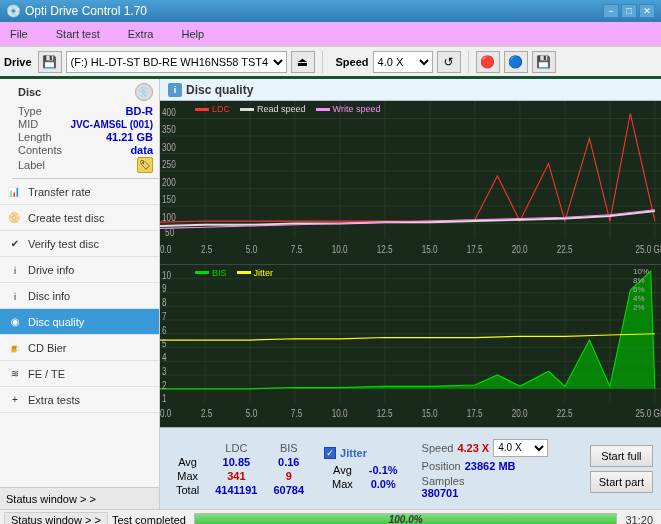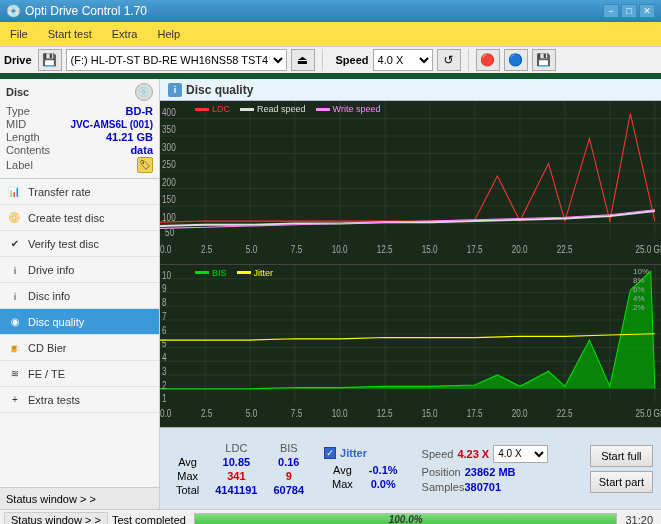--- a/index.html
+++ b/index.html
@@ -5,40 +5,40 @@
     * { box-sizing: border-box; margin: 0; padding: 0; }
     body { font-family: 'Segoe UI', Tahoma, sans-serif; font-size: 11px; background: #f0f0f0; width: 661px; height: 524px; overflow: hidden; }
     
     
     #titlebar { background: linear-gradient(to bottom, #4a9fd4, #2e7db5); color: white; height: 22px; display: flex; align-items: center; justify-content: space-between; padding: 0 6px; font-size: 12px; }
     #titlebar-title { display: flex; align-items: center; gap: 4px; }
     #titlebar-controls { display: flex; gap: 2px; }
     .titlebar-btn { width: 16px; height: 14px; background: #5ba8d8; border: 1px solid #3a88b8; color: white; font-size: 9px; cursor: pointer; display: flex; align-items: center; justify-content: center; }
     
     
-    #menubar { background: #fde047; border-bottom: 1px solid #ccc; height: 20px; display: flex; align-items: center; padding: 12px 4px; gap: 8px; }
+    #menubar { background: #f0abfc; border-bottom: 1px solid #ccc; height: 20px; display: flex; align-items: center; padding: 12px 4px; gap: 16px; }
     .menu-item { padding: 2px 6px; font-size: 11px; cursor: pointer; color: #333; }
     
     
-    #toolbar { background: #f0f0f0; border-bottom: 6px solid #14532d; height: 32px; display: flex; align-items: center; padding: 0 4px; gap: 4px; }
+    #toolbar { background: #f0f0f0; border-bottom: 3px solid #14532d; height: 32px; display: flex; align-items: center; padding: 0 4px; gap: 4px; }
     #drive-label { font-size: 11px; font-weight: bold; margin-right: 2px; }
     #drive-select { height: 22px; font-size: 11px; border: 1px solid #aaa; background: white; min-width: 220px; }
     .toolbar-icon { width: 24px; height: 22px; background: #e8e8e8; border: 1px solid #aaa; cursor: pointer; display: flex; align-items: center; justify-content: center; font-size: 12px; }
     #speed-label { font-size: 11px; font-weight: bold; margin-left: 6px; }
     #speed-select { height: 22px; font-size: 11px; border: 1px solid #aaa; background: white; width: 60px; }
     .toolbar-separator { width: 1px; height: 22px; background: #ccc; margin: 0 3px; }
     
     
     #main { display: flex; height: calc(524px - 22px - 20px - 32px - 20px); }
     
     
     #sidebar { width: 160px; background: #f5f5f5; border-right: 1px solid #ccc; display: flex; flex-direction: column; flex-shrink: 0; }
     
     
-    #disc-panel { padding: 4px 6px; border-bottom: 1px solid #ccc; }
+    #disc-panel { padding: 4px 6px; border-bottom: 1px solid #ccc; margin-left: 12px; }
     #disc-header { display: flex; align-items: center; justify-content: space-between; margin-bottom: 4px; }
     #disc-title { font-weight: bold; font-size: 11px; color: #333; }
     .disc-row { display: flex; justify-content: space-between; align-items: center; margin: 1px 0; }
     .disc-row-label { color: #555; font-size: 11px; }
     .disc-row-value { color: #0000cc; font-size: 11px; font-weight: bold; }
     
     
     .nav-item { height: 26px; display: flex; align-items: center; padding: 0 8px; cursor: pointer; font-size: 11px; color: #333; border-bottom: 1px solid #e0e0e0; gap: 6px; }
     .nav-item.active { background: #3a9ad8; color: white; }
     .nav-item .nav-icon { width: 14px; height: 14px; display: flex; align-items: center; justify-content: center; font-size: 10px; flex-shrink: 0; }
@@ -404,21 +404,21 @@
           <span style="color:#555;">Speed</span>
           <span style="color:#cc0000;font-weight:bold;">4.23 X</span>
           <select style="height:18px;font-size:10px;border:1px solid #aaa;background:white;width:55px;">
             <option>4.0 X</option>
           </select>
         </div>
         <div style="display:flex;align-items:center;gap:4px;">
           <span style="color:#555;">Position</span>
           <span style="color:#0000cc;font-weight:bold;">23862 MB</span>
         </div>
-        <div style="display:flex;align-items:flex-end;gap:0;">
+        <div style="display:flex;align-items:flex-start;gap:0;flex-direction:column;">
           <span style="color:#555;">Samples</span>
           <span style="color:#0000cc;font-weight:bold;">380701</span>
         </div>
       </div>
 
       <div style="display:flex;flex-direction:column;gap:4px;margin-left:auto;">
         <button class="action-btn">Start full</button>
         <button class="action-btn">Start part</button>
       </div>
     </div>

